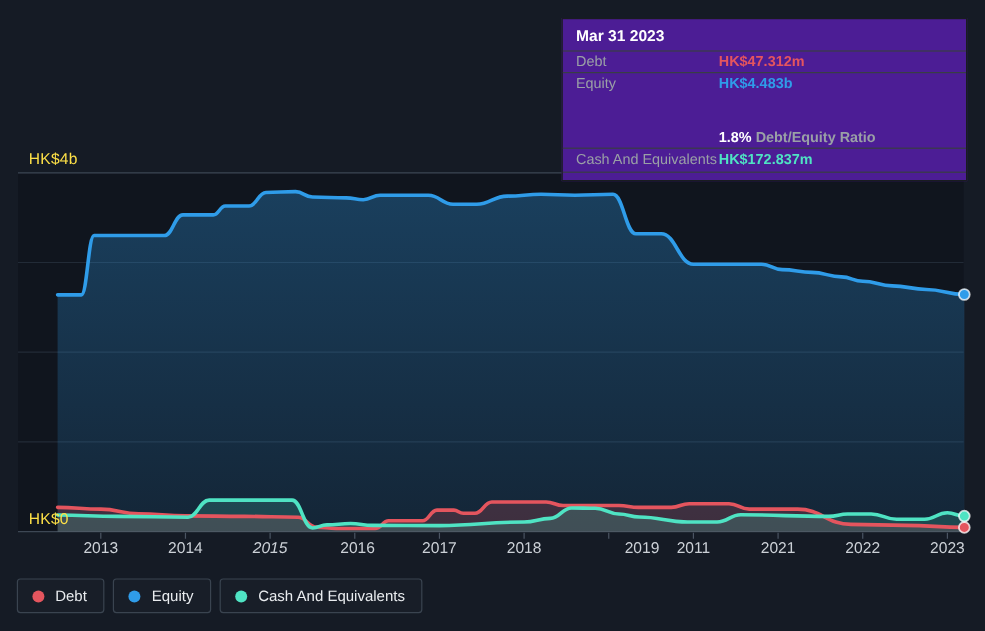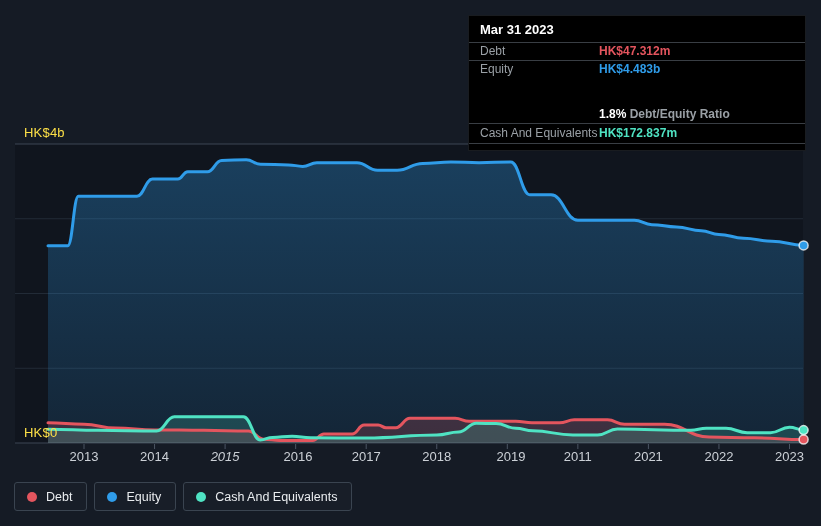--- a/index.html
+++ b/index.html
@@ -16,21 +16,21 @@
   }
   #ylab-top{top:125px;}
   #ylab-bottom{top:425px;}
   .xlab{
     position:absolute;top:449px;width:56px;text-align:center;
     font-size:13px;color:#ccd1d7;
   }
   
   .tooltip{
     position:absolute;left:468px;top:15px;width:338px;
-    background:#000000;box-sizing:border-box;padding-bottom:6px;
+    background:#4c1d95;box-sizing:border-box;padding-bottom:6px;
     border:1px solid #191c20;
   }
   .tt-title{
     height:26px;line-height:27px;padding-left:11px;
     color:#ffffff;font-size:13px;font-weight:bold;
   }
   .tt-row{
     position:relative;height:17px;line-height:17px;padding-left:11px;
     font-size:12px;color:#9aa0a6;border-top:1px solid #393e44;
   }
@@ -89,21 +89,21 @@
 
 <div class="ylab" id="ylab-top">HK$4b</div>
 <div class="ylab" id="ylab-bottom">HK$0</div>
 <div id="x-axis-labels">
     <div class="xlab" style="left: 56px;">2013</div>
     <div class="xlab" style="left: 126.55px;">2014</div>
     <div class="xlab" style="left: 197.1px; font-style: italic;">2015</div>
     <div class="xlab" style="left: 270px;">2016</div>
     <div class="xlab" style="left: 338.2px;">2017</div>
     <div class="xlab" style="left: 408.75px;">2018</div>
-    <div class="xlab" style="left: 483px;">2019</div>
+    <div class="xlab" style="left: 507px;">2019</div>
     <div class="xlab" style="left: 549.85px;">2011</div>
     <div class="xlab" style="left: 620.4px;">2021</div>
     <div class="xlab" style="left: 690.95px;">2022</div>
     <div class="xlab" style="left: 761.5px;">2023</div>
   </div>
 
 <div class="tooltip">
   <div class="tt-title">Mar 31 2023</div>
   <div class="tt-row">
     <span>Debt</span>

